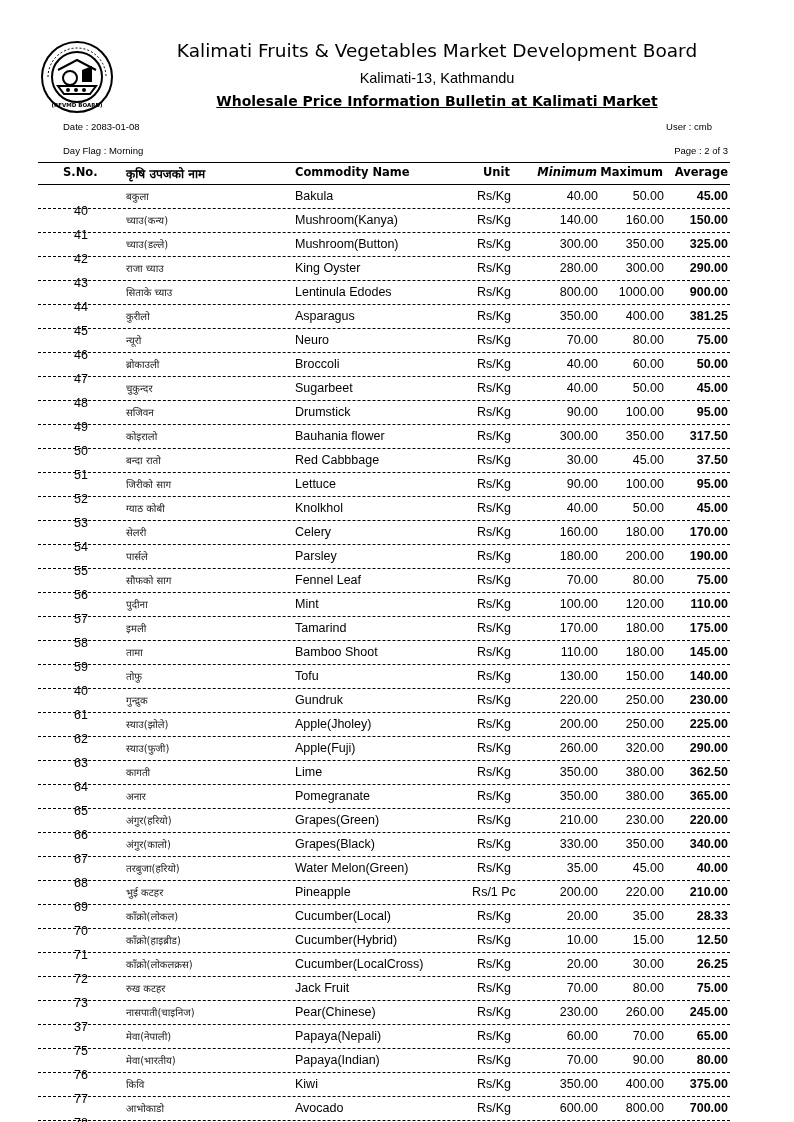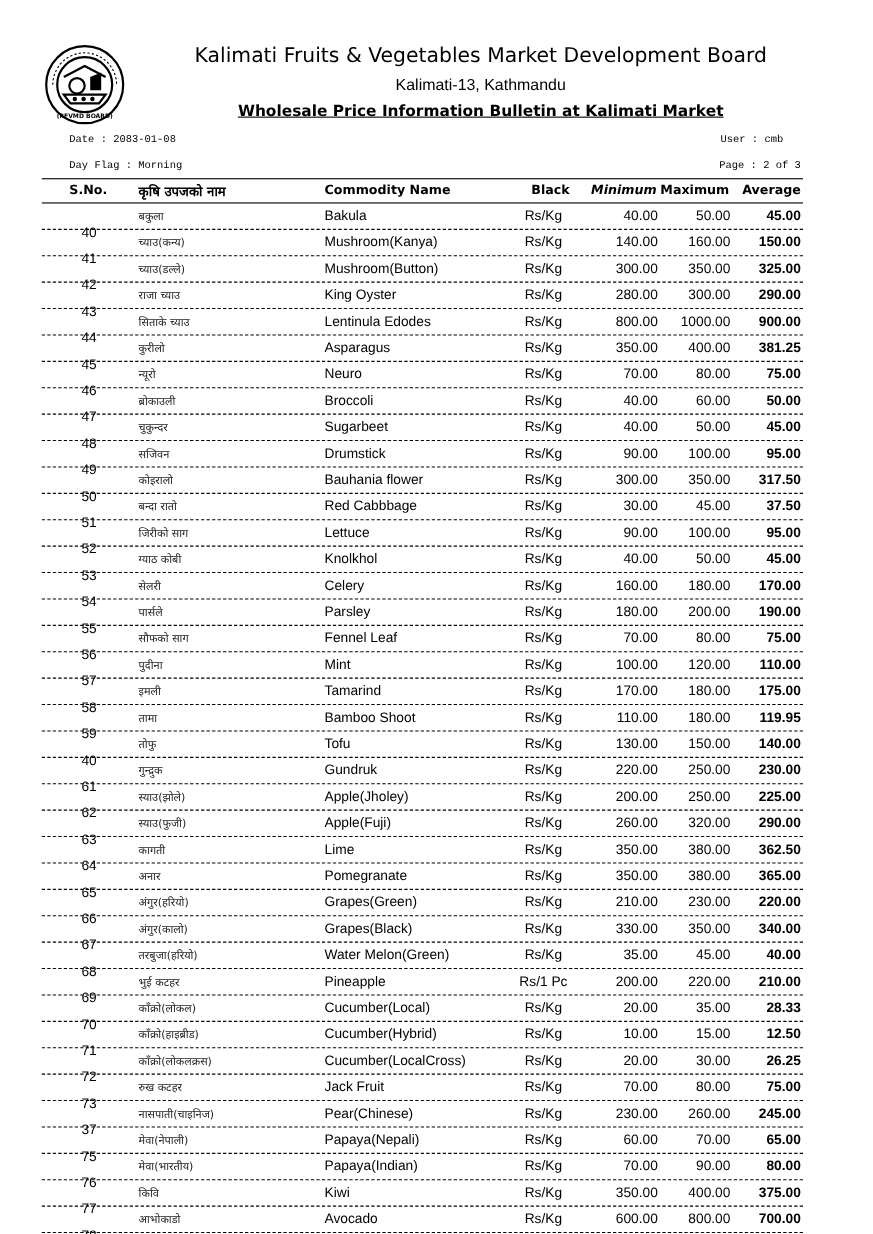--- a/index.html
+++ b/index.html
@@ -2,21 +2,21 @@
 <html><head>
 <meta charset="utf-8">
 <style>
   html, body { margin: 0; padding: 0; background: #ffffff; }
   body { width: 794px; height: 1122px; position: relative; font-family: "Liberation Sans", sans-serif; color: #000; overflow: hidden; }
   .logo { position: absolute; left: 40px; top: 40px; width: 74px; height: 74px; }
   .title { position: absolute; left: 0; width: 794px; text-align: center; }
   .t1 { top: 40px; font-family: "DejaVu Sans", sans-serif; font-size: 18.5px; left: 40px; }
   .t2 { top: 70px; font-size: 14.5px; left: 40px; }
   .t3 { top: 93px; font-family: "DejaVu Sans", sans-serif; font-weight: bold; font-size: 14px; text-decoration: underline; left: 40px; }
-  .meta { position: absolute; font-family: Liberation Mono, monospace; font-size: 9.5px; padding-left: 24px; }
+  .meta { position: absolute; font-family: Liberation Sans, sans-serif; font-size: 9.5px; padding-left: 24px; }
   .date { left: 39px; top: 121px; }
   .dayflag { left: 39px; top: 145px; }
   .user { right: 82px; top: 121px; }
   .page { right: 66px; top: 145px; text-align: center; }
   .hline { position: absolute; left: 38px; width: 692px; border-top: 1.5px solid #000; }
   .hdr { position: absolute; top: 163px; left: 38px; width: 692px; height: 20px; font-family: "DejaVu Sans", sans-serif; font-weight: bold; font-size: 11.5px; }
   .hdr span { position: absolute; top: 2px; }
   .rows { position: absolute; top: 185px; left: 38px; width: 692px; }
   .row { position: relative; height: 23px; border-bottom: 1px dashed #000; font-size: 12.5px; }
   .row span { position: absolute; top: 4px; white-space: nowrap; }
@@ -59,21 +59,21 @@
 <div class="meta date">Date : 2083-01-08</div>
 <div class="meta dayflag">Day Flag : Morning</div>
 <div class="meta user">User : cmb</div>
 <div class="meta page">Page : 2 of 3</div>
 
 <div class="hline" style="top:162px"></div>
 <div class="hdr">
   <span class="h-sno">S.No.</span>
   <span class="h-np">कृषि उपजको नाम</span>
   <span class="h-en">Commodity Name</span>
-  <span class="h-unit">Black</span>
+  <span class="h-unit">Unit</span>
   <span class="h-min">Minimum</span>
   <span class="h-max">Maximum</span>
   <span class="h-avg">Average</span>
 </div>
 <div class="hline" style="top:184px"></div>
 
 <div class="rows" id="rows">
     <div class="row">
       <span class="c-sno">40</span>
       <span class="c-np">बकुला</span>
@@ -245,21 +245,21 @@
       <span class="c-max">180.00</span>
       <span class="c-avg">175.00</span>
     </div>
     <div class="row">
       <span class="c-sno">59</span>
       <span class="c-np">तामा</span>
       <span class="c-en">Bamboo Shoot</span>
       <span class="c-unit">Rs/Kg</span>
       <span class="c-min">110.00</span>
       <span class="c-max">180.00</span>
-      <span class="c-avg">119.95</span>
+      <span class="c-avg">145.00</span>
     </div>
     <div class="row">
       <span class="c-sno">40</span>
       <span class="c-np">तोफु</span>
       <span class="c-en">Tofu</span>
       <span class="c-unit">Rs/Kg</span>
       <span class="c-min">130.00</span>
       <span class="c-max">150.00</span>
       <span class="c-avg">140.00</span>
     </div>

